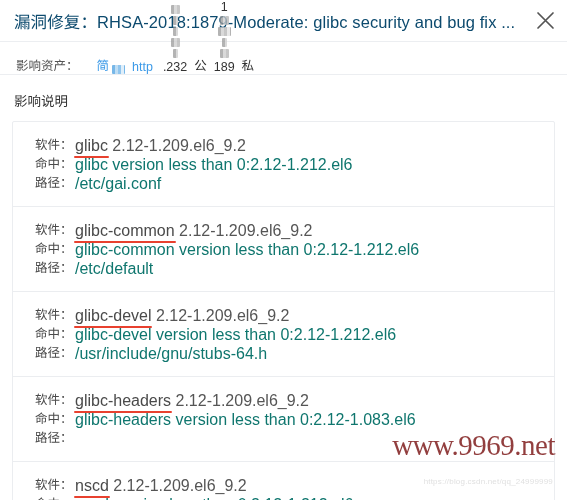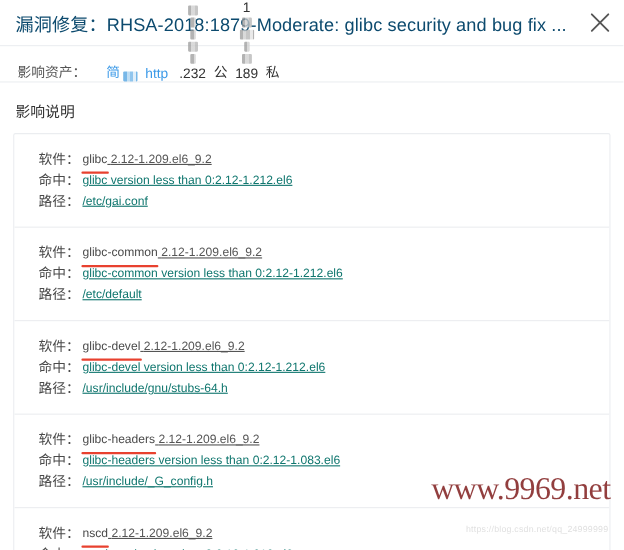--- a/index.html
+++ b/index.html
@@ -134,23 +134,22 @@
   .field-label {
     width: 62px;
     flex: 0 0 62px;
     padding-left: 22px;
     box-sizing: border-box;
     color: #4a4a4a;
     font-size: 12.5px;
   }
   .field-value {
     color: #555555;
-    font-size: 11px;
+    font-size: 16px;
     white-space: nowrap;
-    text-decoration: underline;
   }
   .field-value.soft { color: #0f766e; }
 
   
   .pkg {
     position: relative;
     display: inline-block;
     color: #4a4a4a;
   }
   .pkg::after {
@@ -295,21 +294,20 @@
       <div class="entry-line">
         <span class="field-label">软件：</span>
         <span class="field-value"><span class="pkg">glibc-headers</span> <span>2.12-1.209.el6_9.2</span></span>
       </div>
       <div class="entry-line">
         <span class="field-label">命中：</span>
         <span class="field-value soft">glibc-headers version less than 0:2.12-1.083.el6</span>
       </div>
       <div class="entry-line">
         <span class="field-label">路径：</span>
-        <span class="field-value soft">/usr/include/_G_config.h</span>
       </div>
     </div>
 
     <div class="entry">
       <div class="entry-line">
         <span class="field-label">软件：</span>
         <span class="field-value"><span class="pkg">nscd</span> <span>2.12-1.209.el6_9.2</span></span>
       </div>
       <div class="entry-line">
         <span class="field-label">命中：</span>

